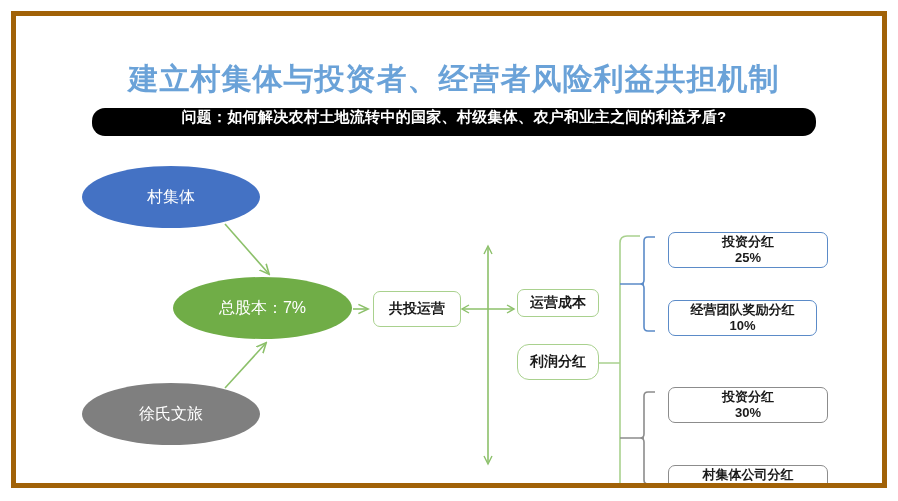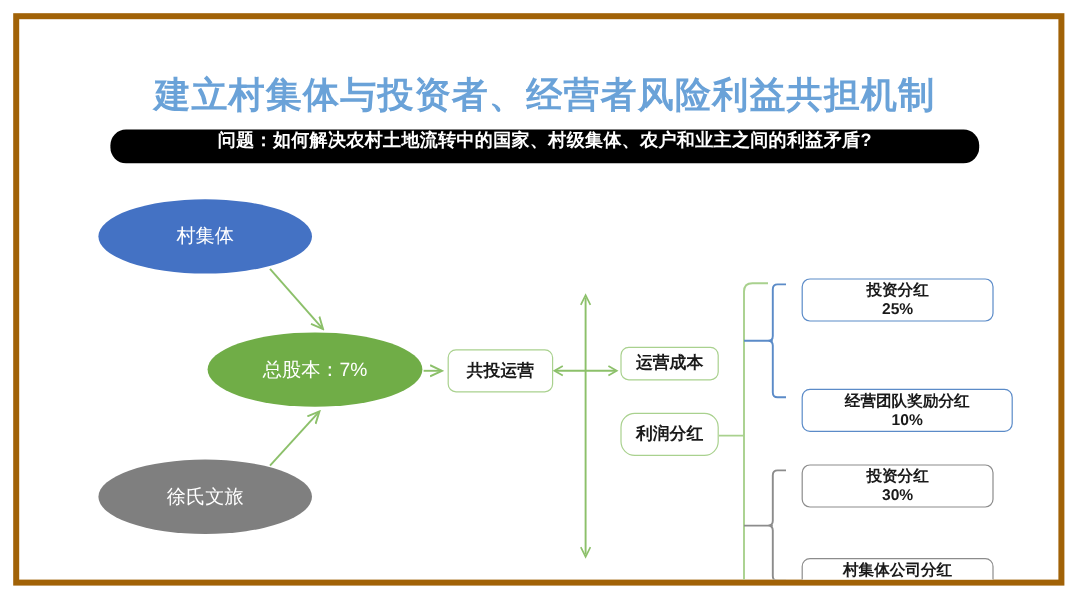--- a/index.html
+++ b/index.html
@@ -120,21 +120,21 @@
   .gray-box {
     border: 1.4px solid #8c8c8c;
     font-size: 13px;
     line-height: 1.25;
   }
   #node-joint   { left: 357px; top: 275px; width: 88px; height: 36px; }
   #node-cost    { left: 501px; top: 273px; width: 82px; height: 28px; }
   #node-profit  { left: 501px; top: 328px; width: 82px; height: 36px; border-radius: 12px; }
 
   #box-invest25 { left: 652px; top: 216px; width: 160px; height: 36px; }
-  #box-team10   { left: 652px; top: 284px; width: 176px; height: 36px; margin-top: 24px; }
+  #box-team10   { left: 652px; top: 284px; width: 149px; height: 36px; }
   #box-invest30 { left: 652px; top: 371px; width: 160px; height: 36px; }
   #box-village35{ left: 652px; top: 437px; width: 160px; height: 36px; margin-top: 12px; }
 
   .rbox .l1 { display: block; }
   .rbox .l2 { display: block; }
 </style>
 </head>
 <body>
 
 <div id="slide">

